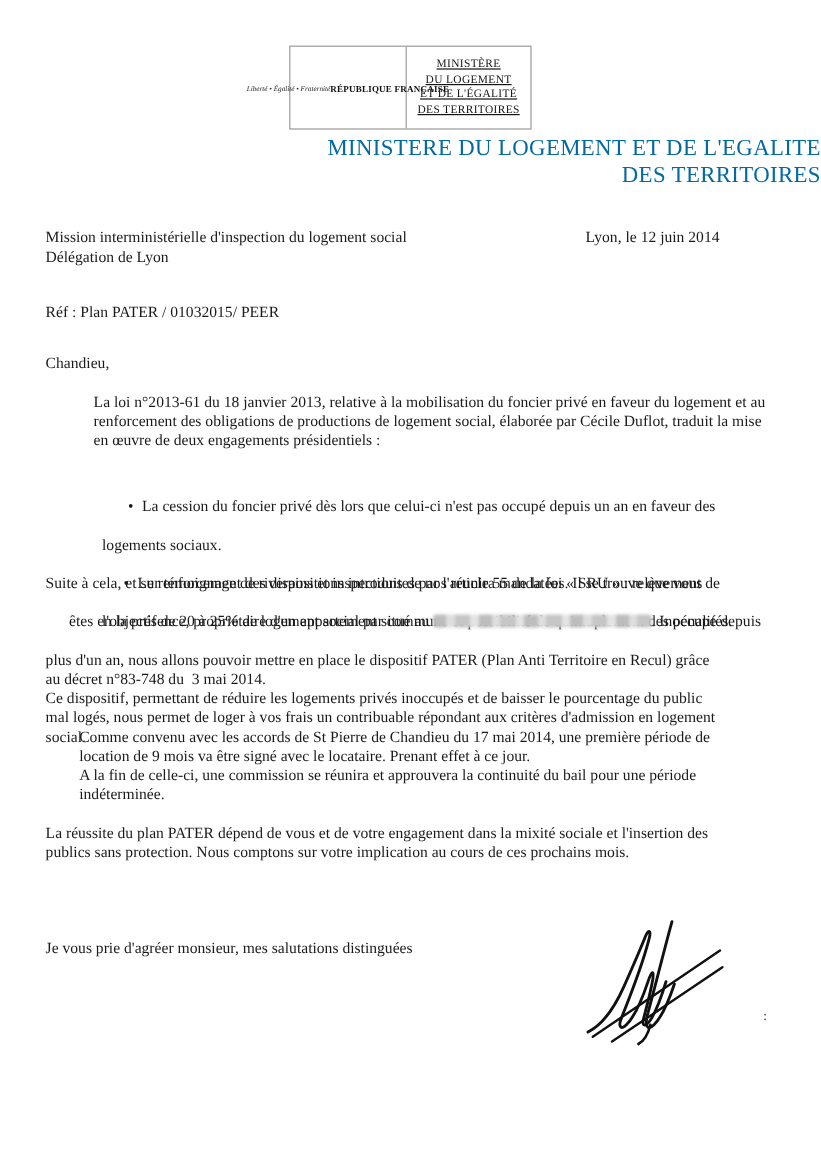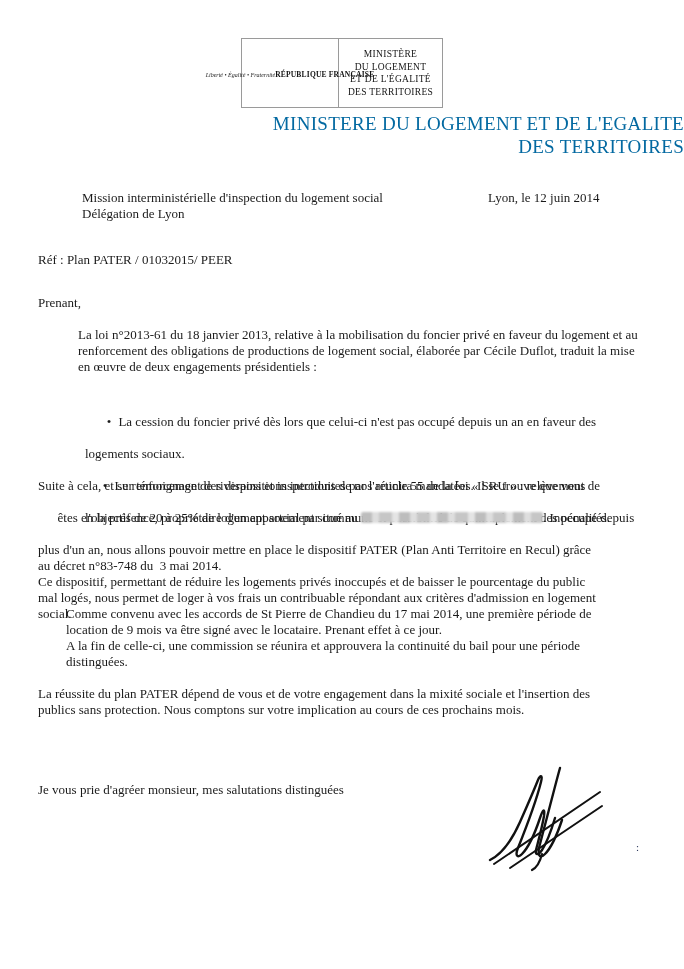--- a/index.html
+++ b/index.html
@@ -43,35 +43,35 @@
     letter-spacing: 0.2px; white-space: pre; color: #111;
   }
   .logo-right {
     flex: 1;
     display: flex; flex-direction: column;
     align-items: center; justify-content: center;
   }
   .logo-right .min-line {
     font-size: 9.5px; line-height: 12.5px;
     letter-spacing: 0.3px; white-space: pre;
-    text-align: center; color: #151515;
+    text-align: center; color: #151515; text-decoration: underline;
   }
 
   
   .doc-title {
     position: absolute;
     top: 112px; left: 0; width: 100%;
     text-align: right;
     font-size: 19px; line-height: 23px;
     letter-spacing: 0.3px;
     color: #0369a1;
   }
 
   
-  .sender-block { position: absolute; top: 190px; left: 38px; margin-left: 44px; }
+  .sender-block { position: absolute; top: 190px; left: 38px; }
   .date-line    { position: absolute; top: 190px; left: 488px; }
   .ref-line     { position: absolute; top: 252px; left: 38px; }
 
   
   .salutation       { position: absolute; top: 295px; left: 38px; }
   .para-law         { position: absolute; top: 327px; left: 38px; margin-left: 40px; }
   .bullets          { position: absolute; top: 398px; left: 38px; }
   .para-situation   { position: absolute; top: 478px; left: 38px; }
   .para-accords     { position: absolute; top: 606px; left: 38px; margin-left: 28px; }
   .para-reussite    { position: absolute; top: 686px; left: 38px; }
@@ -138,21 +138,21 @@
   </div>
 
   <div class="sender-block">
     <div class="line">Mission interministérielle d'inspection du logement social</div>
     <div class="line">Délégation de Lyon</div>
   </div>
   <div class="date-line line">Lyon, le 12 juin 2014</div>
 
   <div class="ref-line line">Réf : Plan PATER / 01032015/ PEER</div>
 
-  <div class="salutation line">Prenant,</div>
+  <div class="salutation line">Chandieu,</div>
 
   <div class="para-law">
     <div class="line">La loi n°2013-61 du 18 janvier 2013, relative à la mobilisation du foncier privé en faveur du logement et au</div>
     <div class="line">renforcement des obligations de productions de logement social, élaborée par Cécile Duflot, traduit la mise</div>
     <div class="line">en œuvre de deux engagements présidentiels :</div>
   </div>
 
   <div class="bullets">
     <div class="line bullet-first">
       <span class="bullet-glyph">•</span><span>La cession du foncier privé dès lors que celui-ci n'est pas occupé depuis un an en faveur des</span>
@@ -173,21 +173,21 @@
     <div class="line">au décret n°83-748 du  3 mai 2014.</div>
     <div class="line">Ce dispositif, permettant de réduire les logements privés inoccupés et de baisser le pourcentage du public</div>
     <div class="line">mal logés, nous permet de loger à vos frais un contribuable répondant aux critères d'admission en logement</div>
     <div class="line">social.</div>
   </div>
 
   <div class="para-accords">
     <div class="line">Comme convenu avec les accords de St Pierre de Chandieu du 17 mai 2014, une première période de</div>
     <div class="line">location de 9 mois va être signé avec le locataire. Prenant effet à ce jour.</div>
     <div class="line">A la fin de celle-ci, une commission se réunira et approuvera la continuité du bail pour une période</div>
-    <div class="line">distinguées.</div>
+    <div class="line">indéterminée.</div>
   </div>
 
   <div class="para-reussite">
     <div class="line">La réussite du plan PATER dépend de vous et de votre engagement dans la mixité sociale et l'insertion des</div>
     <div class="line">publics sans protection. Nous comptons sur votre implication au cours de ces prochains mois.</div>
   </div>
 
 
   <div class="closing-line line">Je vous prie d'agréer monsieur, mes salutations distinguées</div>
 

